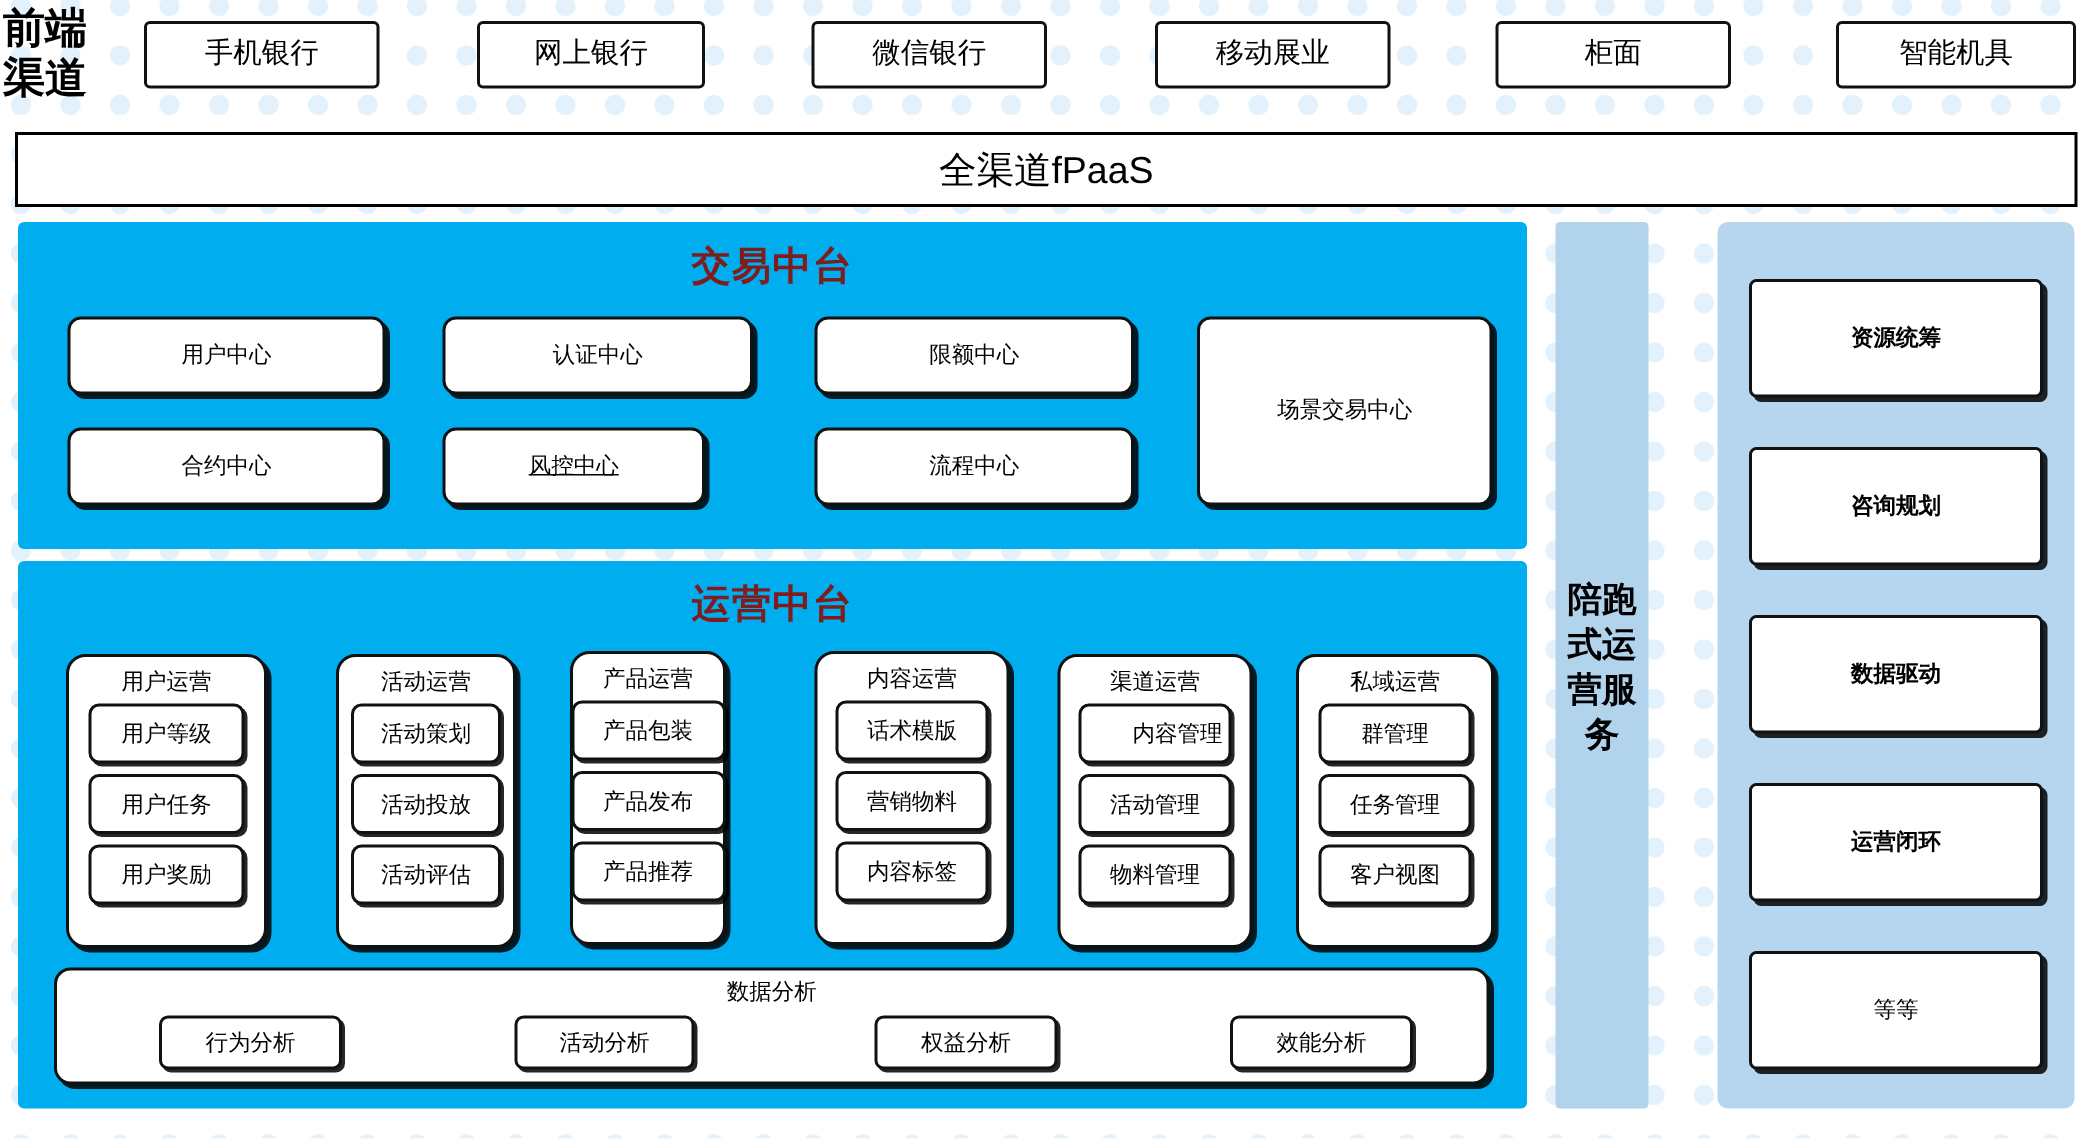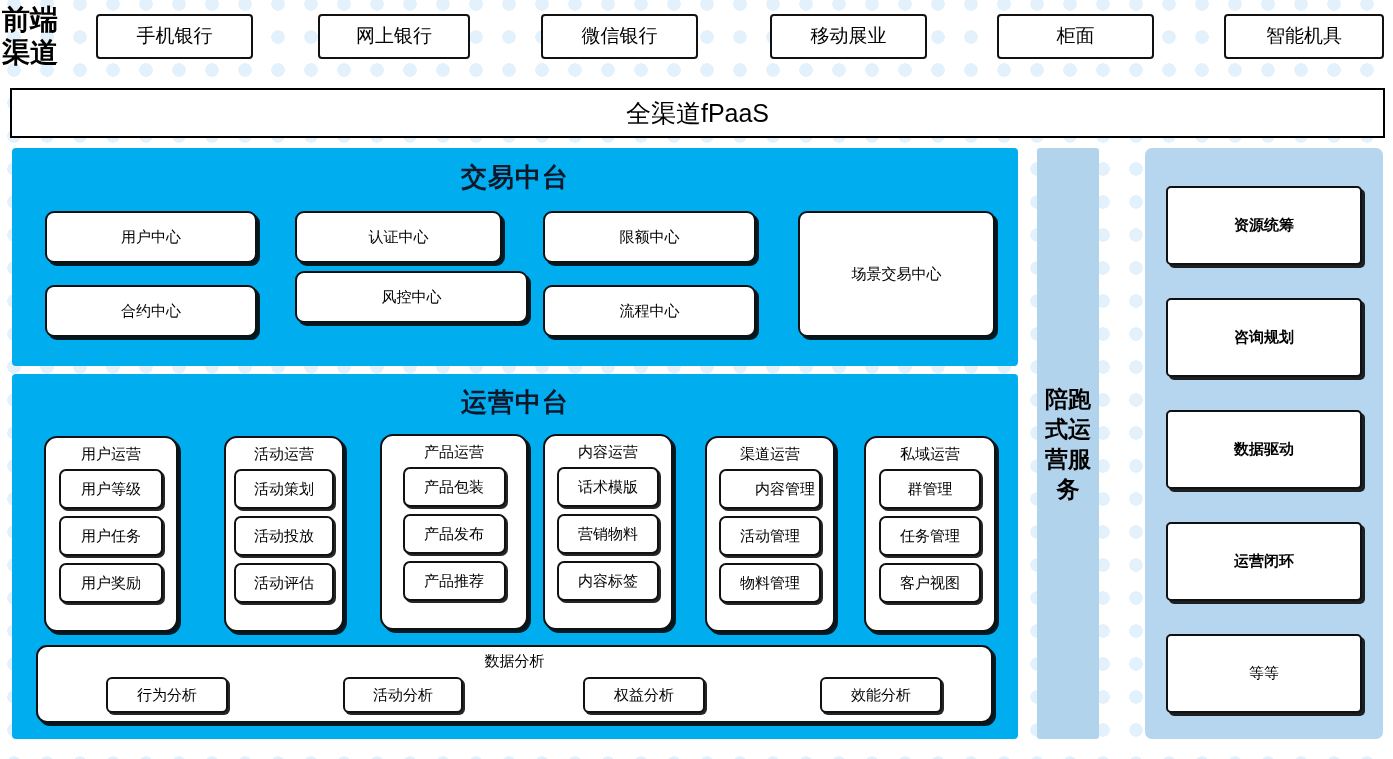--- a/index.html
+++ b/index.html
@@ -87,21 +87,21 @@
   }
   #trade-panel { top: 148px; height: 218px; }
   #ops-panel   { top: 374px; height: 365px; }
 
   .panel-title {
     position: absolute;
     left: 0; right: 0;
     text-align: center;
     font-size: 26px;
     font-weight: bold;
-    color: #0f172a;
+    color: #7f1d1d;
     letter-spacing: 1px;
   }
 
   
   .trade-box { font-size: 15px; }
 
   
   .ops-group {
     position: absolute;
     background: #ffffff;
@@ -259,21 +259,21 @@
         </div>
         <div class="bx r8 sh trade-box" style="left: 283px; top: 63px; width: 207px; height: 52px;">
           <span>认证中心</span>
         </div>
         <div class="bx r8 sh trade-box" style="left: 531px; top: 63px; width: 213px; height: 52px;">
           <span>限额中心</span>
         </div>
         <div class="bx r8 sh trade-box" style="left: 33px; top: 137px; width: 212px; height: 52px;">
           <span>合约中心</span>
         </div>
-        <div class="bx r8 sh trade-box" style="left: 283px; top: 123px; width: 233px; height: 52px;">
+        <div class="bx r8 sh trade-box" style="left: 283px; top: 137px; width: 175px; height: 52px; text-decoration: underline;">
           <span>风控中心</span>
         </div>
         <div class="bx r8 sh trade-box" style="left: 531px; top: 137px; width: 213px; height: 52px;">
           <span>流程中心</span>
         </div>
         <div class="bx r8 sh trade-box" style="left: 786px; top: 63px; width: 197px; height: 126px;">
           <span>场景交易中心</span>
         </div>
       </div>
   </div>
@@ -298,21 +298,21 @@
           <div class="ops-item" style="width: 100px; height: 40px;">
             <span>活动策划</span>
           </div>
           <div class="ops-item" style="width: 100px; height: 40px;">
             <span>活动投放</span>
           </div>
           <div class="ops-item" style="width: 100px; height: 40px;">
             <span>活动评估</span>
           </div>
         </div>
-        <div class="ops-group" style="left: 368px; top: 60px; width: 148px; height: 196px;">
+        <div class="ops-group" style="left: 368px; top: 60px; width: 104px; height: 196px;">
           <div class="ops-group-title">产品运营</div>
           <div class="ops-item" style="width: 103px; height: 40px;">
             <span>产品包装</span>
           </div>
           <div class="ops-item" style="width: 103px; height: 40px;">
             <span>产品发布</span>
           </div>
           <div class="ops-item" style="width: 103px; height: 40px;">
             <span>产品推荐</span>
           </div>

